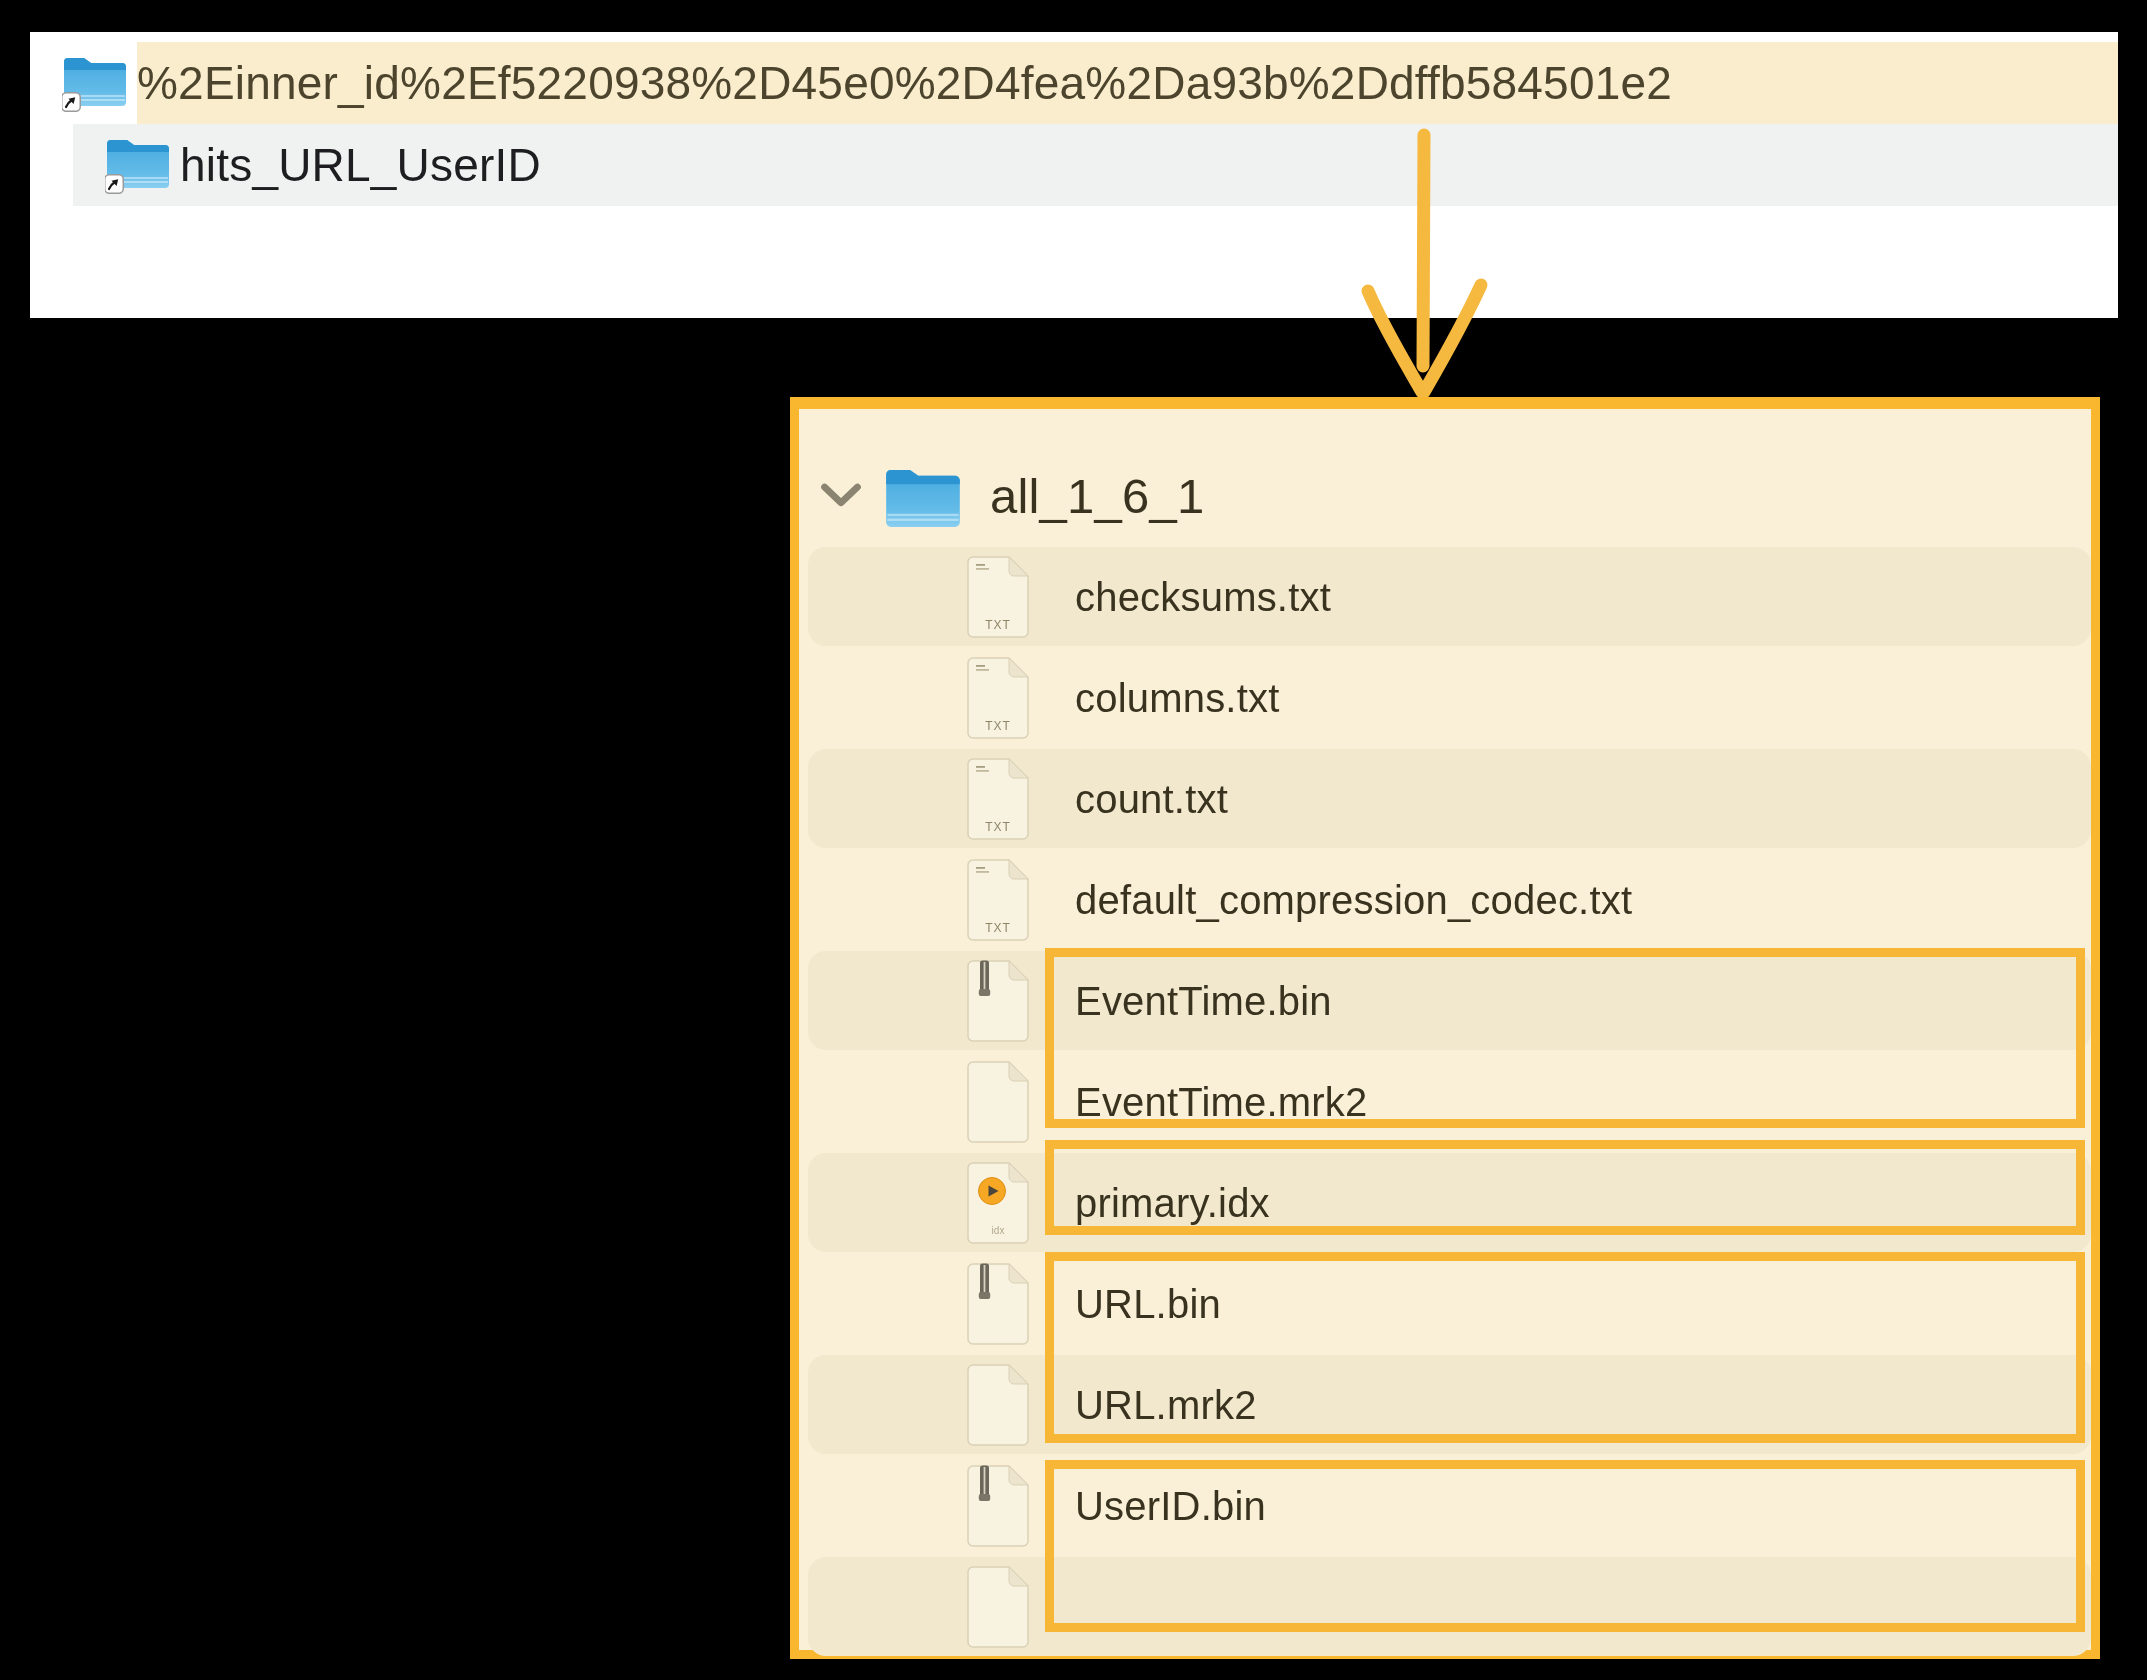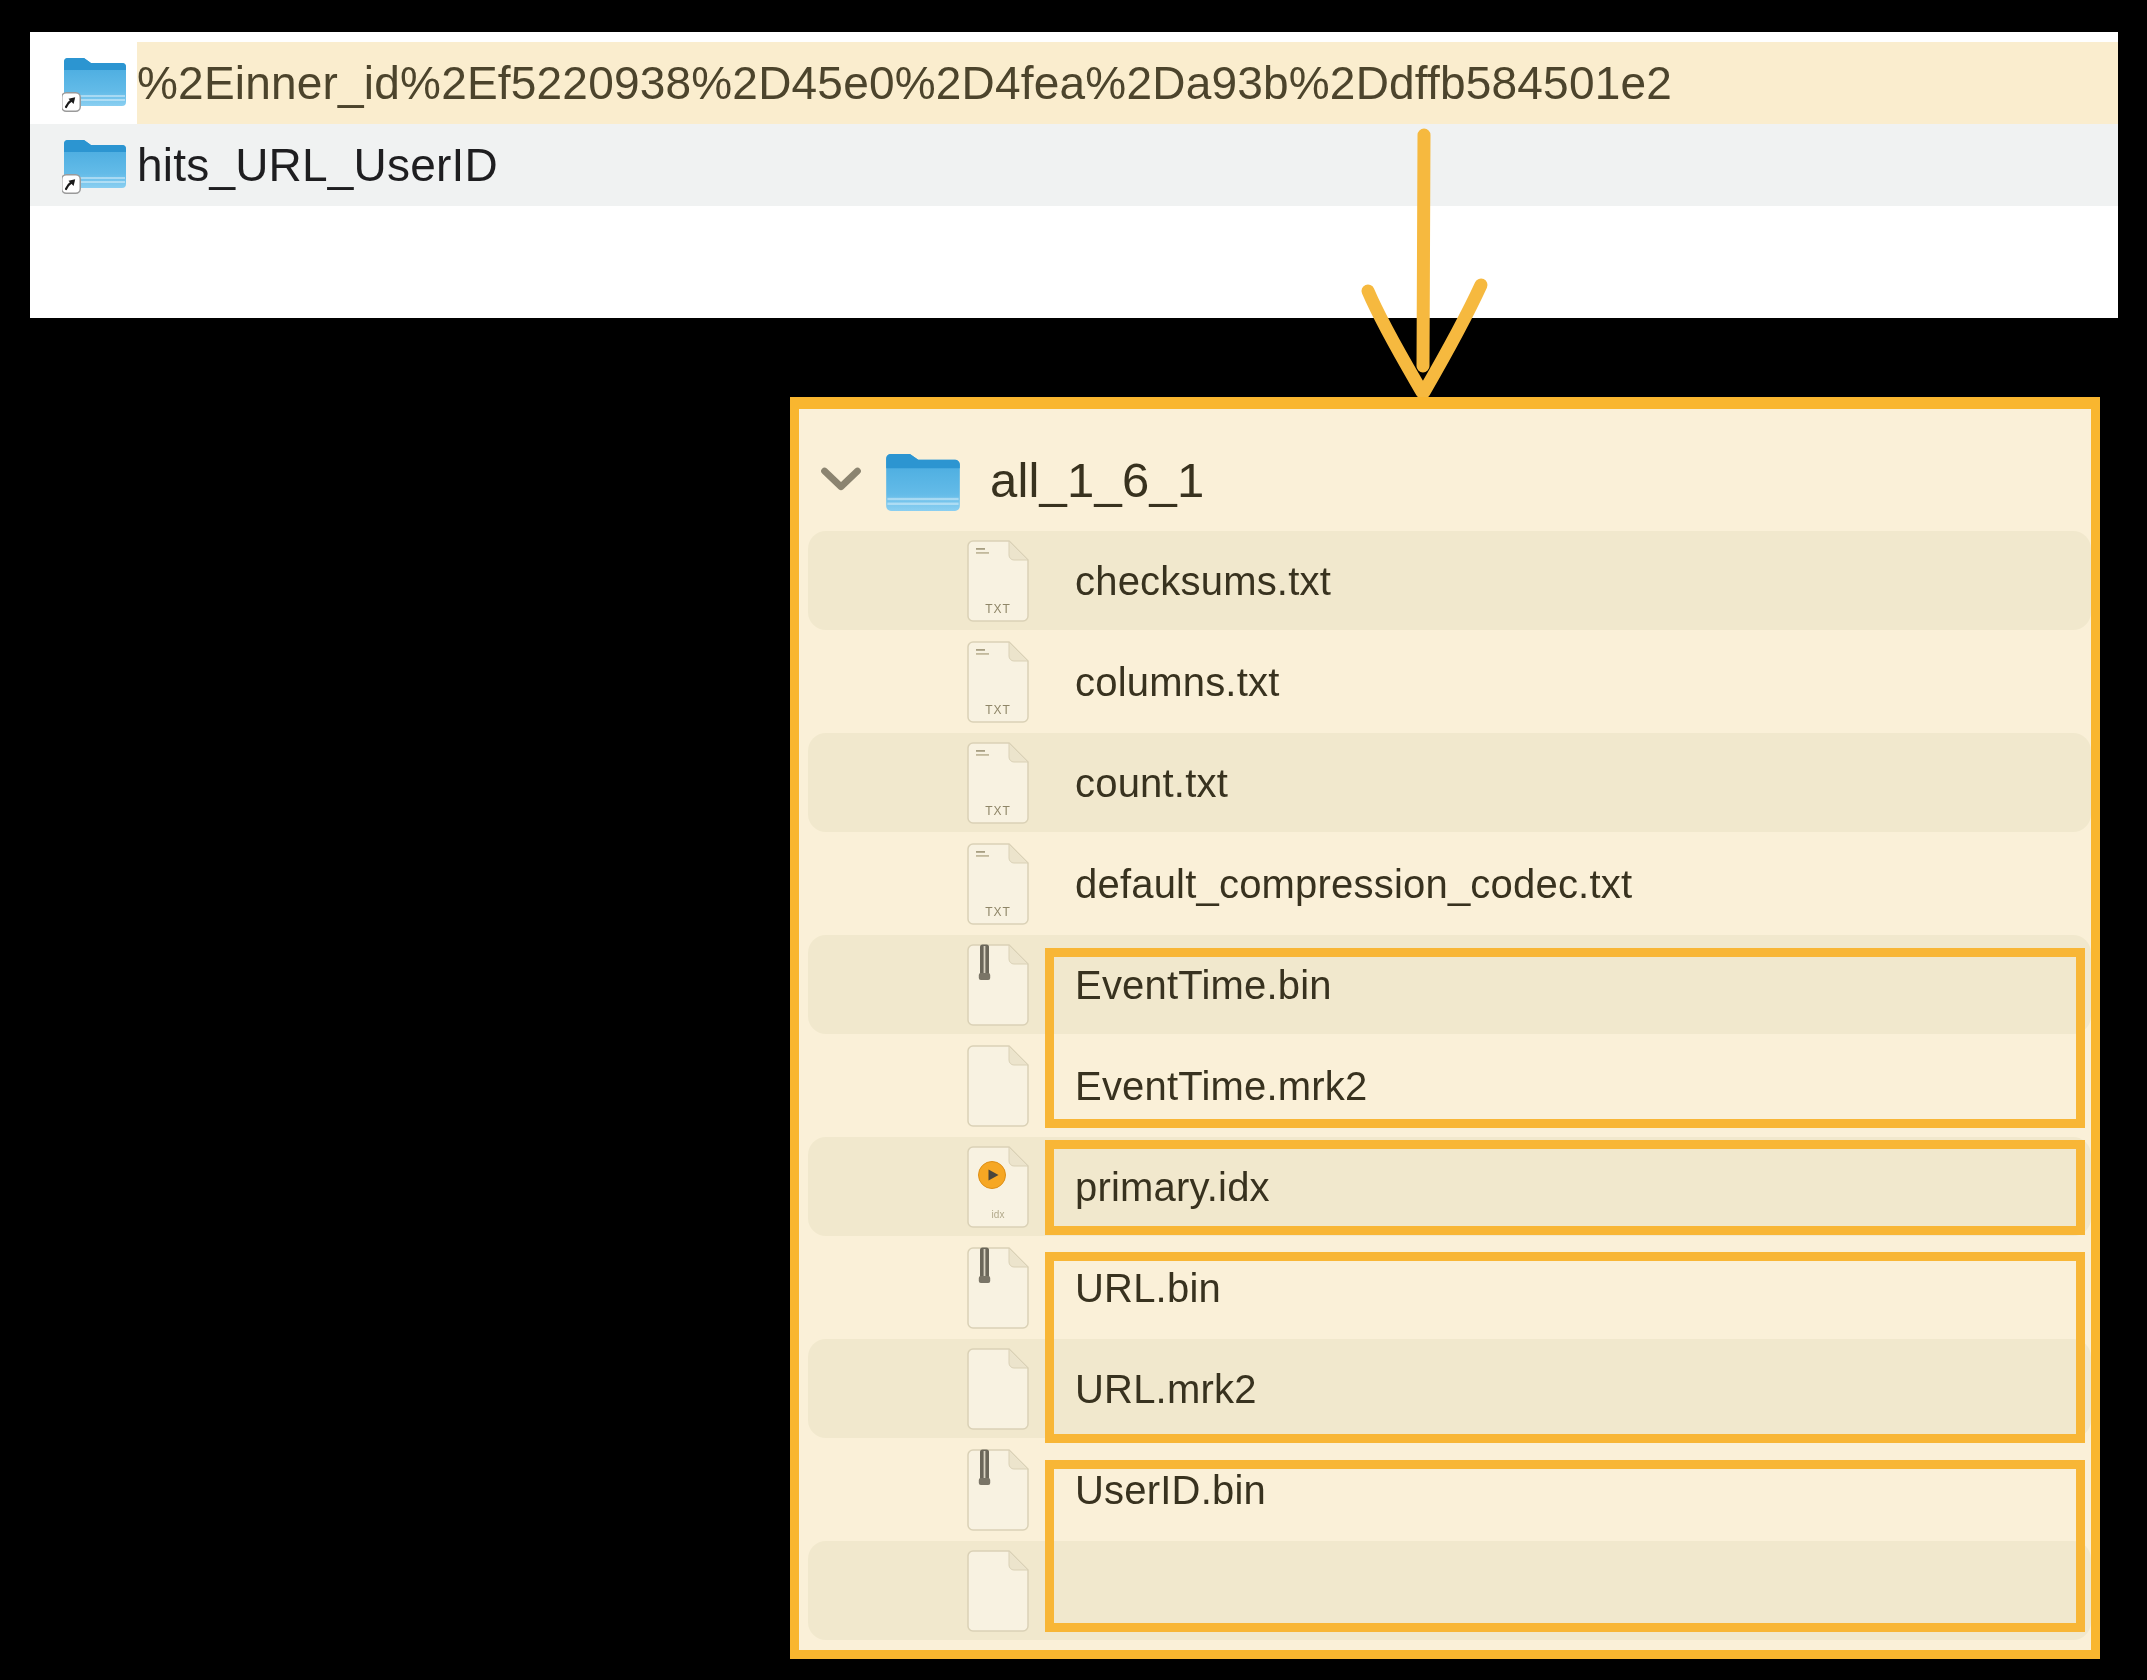--- a/index.html
+++ b/index.html
@@ -6,35 +6,35 @@
   body {
     position:relative; width:2147px; height:1680px; overflow:hidden;
     font-family:"Liberation Sans", sans-serif;
   }
   
   .finder-panel {
     position:absolute; left:30px; top:32px; width:2088px; height:286px;
     background:#ffffff; box-sizing:border-box; padding-top:10px;
   }
   .f-row { position:relative; height:82px; display:flex; align-items:stretch; }
-  .f-row.alt { background:#F0F2F2; }
+  .f-row.alt { background:#F0F2F2;margin-left:43px; }
   .f-icon { position:absolute; left:32px; top:50%; transform:translateY(-50%); width:66px; height:60px; }
   .f-name-wrap { margin-left:107px; flex:1; display:flex; align-items:center; }
   .f-row.highlight .f-name-wrap { background:#FAEDCE; }
   .f-name { font-size:46px; color:#1E1E20; white-space:nowrap; letter-spacing:0.2px; }
   .f-row.highlight .f-name { color:#4C442C; }
 
   
   .anno-arrow { position:absolute; left:1355px; top:128px; width:140px; height:274px; }
 
   
   .tree-panel {
     position:absolute; left:790px; top:397px; width:1310px; height:1262px;
     box-sizing:border-box; background:#FAF0D8;
-    border:9px solid #F9B62F; border-top-width:12px; padding-top:20px;
+    border:9px solid #F9B62F; border-top-width:12px; padding-top:36px;
   }
   .t-row { position:relative; height:101px; }
   .t-stripe { position:absolute; left:9px; right:0; top:1px; bottom:1px;
     background:#F1E8CD; border-radius:18px; }
   .t-chevron { position:absolute; left:21px; top:50%; transform:translateY(-50%); width:42px; height:27px; }
   .t-folder-icon { position:absolute; left:86px; top:50%; transform:translateY(-50%); width:76px; height:66px; }
   .t-file-icon { position:absolute; left:168px; top:50%; transform:translateY(-50%); width:62px; height:82px; }
   .t-label { position:absolute; left:276px; top:50%; transform:translateY(-50%);
     font-size:40px; color:#38321F; white-space:nowrap; letter-spacing:0.2px; }
   .t-label.root { left:191px; font-size:49px; }

